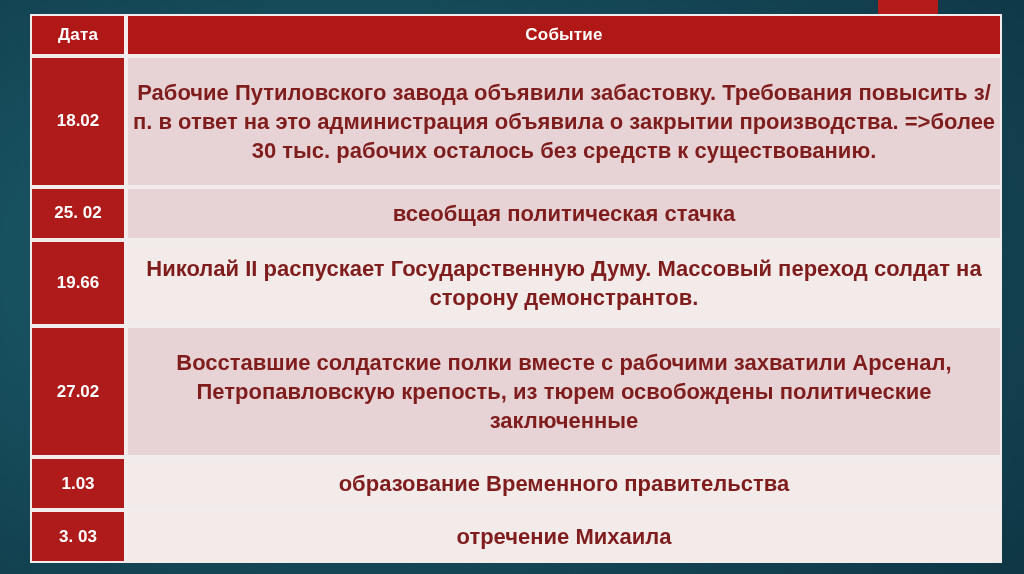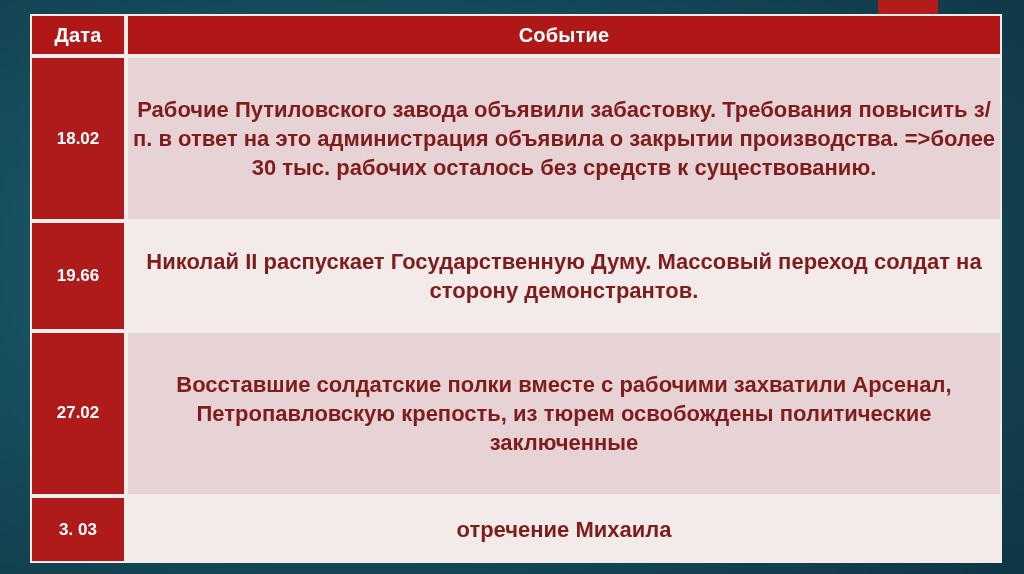--- a/index.html
+++ b/index.html
@@ -55,21 +55,21 @@
     border: 2px solid #f3eced;
     padding: 0;
     vertical-align: middle;
   }
 
   
   thead th {
     background: #b01818;
     color: #ffffff;
     font-weight: bold;
-    font-size: 20px;
+    font-size: 17px;
     letter-spacing: 0.2px;
     height: 38px;
     text-align: center;
   }
   thead th.date-head { width: 92px; }
 
   
   td.date-cell {
     width: 92px;
     background: #af1a1a;
@@ -113,31 +113,39 @@
         </tr>
       </thead>
       <tbody>
 
         <tr class="shade-dark r-tall">
           <td class="date-cell">18.02</td>
           <td class="event-cell">Рабочие Путиловского завода объявили забастовку. Требования повысить з/п. в ответ на это администрация объявила о закрытии производства. =&gt;более 30 тыс. рабочих осталось без средств к существованию.</td>
         </tr>
 
 
+        <tr class="shade-dark r-short">
+          <td class="date-cell">25. 02</td>
+          <td class="event-cell">всеобщая политическая стачка</td>
+        </tr>
 
         <tr class="shade-light r-mid">
           <td class="date-cell">19.66</td>
           <td class="event-cell">Николай II распускает Государственную Думу. Массовый переход солдат на сторону демонстрантов.</td>
         </tr>
 
         <tr class="shade-dark r-tall">
           <td class="date-cell">27.02</td>
           <td class="event-cell">Восставшие солдатские полки вместе с рабочими захватили Арсенал, Петропавловскую крепость, из тюрем освобождены политические заключенные</td>
         </tr>
 
+        <tr class="shade-light r-short">
+          <td class="date-cell">1.03</td>
+          <td class="event-cell">образование Временного правительства</td>
+        </tr>
 
 
         <tr class="shade-light r-short">
           <td class="date-cell">3. 03</td>
           <td class="event-cell">отречение Михаила</td>
         </tr>
 
       </tbody>
     </table>
   </div>

